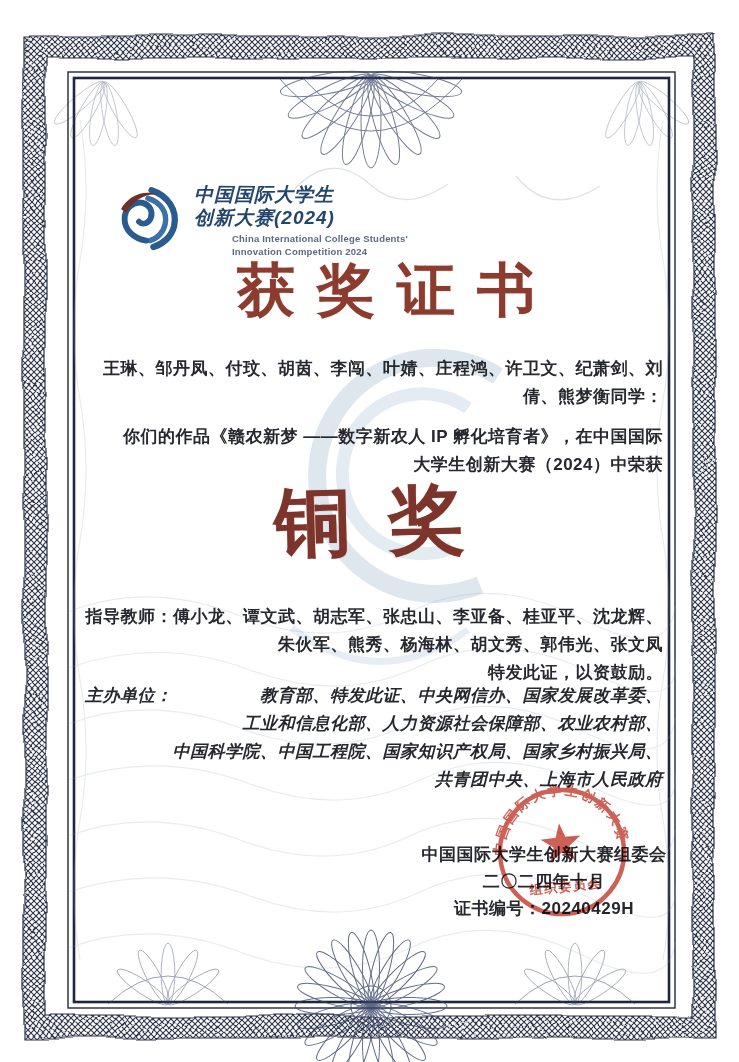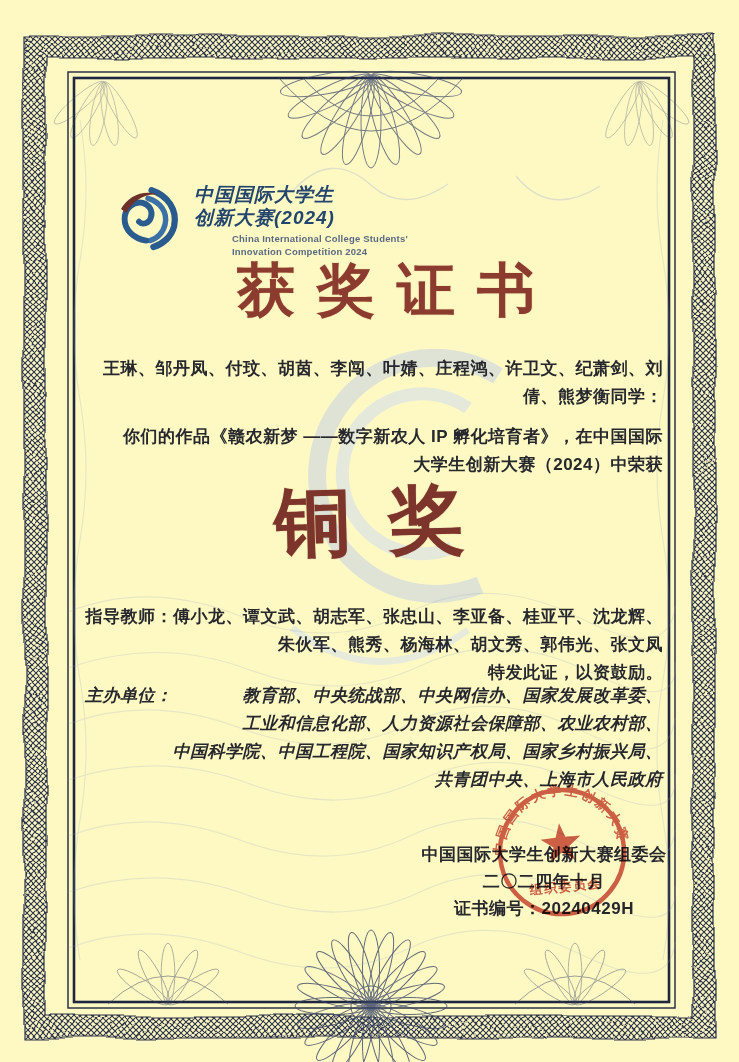--- a/index.html
+++ b/index.html
@@ -1,17 +1,17 @@
 <!DOCTYPE html>
 <html><head>
 <meta charset="utf-8">
 <style>
   html,body{margin:0;padding:0;background:#e7e9ec;}
   .page{
-    position:relative;width:739px;height:1062px;background:#fef9c3;
+    position:relative;width:739px;height:1062px;background:#ffffff;
     font-family:"Liberation Sans",sans-serif;overflow:hidden;
   }
   .deco{position:absolute;left:0;top:0;width:739px;height:1062px;pointer-events:none;}
   .txt{position:absolute;color:#26282e;font-size:17px;line-height:28px;font-weight:600;letter-spacing:.5px;text-align:right;}
 
   .logo{position:absolute;left:112px;top:183px;display:flex;align-items:flex-start;}
   .logo-mark{width:72px;height:72px;margin-right:10px;}
   .logo-cn{font-size:19px;line-height:23px;font-weight:800;font-style:italic;color:#24466e;letter-spacing:1px;}
   .logo-en{font-size:9.5px;line-height:12.5px;color:#5b6a83;margin-top:4px;font-weight:600;letter-spacing:.2px;margin-left:38px;}
 
@@ -190,21 +190,21 @@
   <p class="txt body-par">你们的作品《赣农新梦 ——数字新农人 IP 孵化培育者》，在中国国际大学生创新大赛（2024）中荣获</p>
 
   <div class="award">铜奖</div>
 
   <p class="txt advisors">指导教师：傅小龙、谭文武、胡志军、张忠山、李亚备、桂亚平、沈龙辉、朱伙军、熊秀、杨海林、胡文秀、郭伟光、张文凤</p>
   <p class="txt closing">特发此证，以资鼓励。</p>
 
   <div class="txt hosts">
     <span class="lbl">主办单位：</span>
     <span>
-      <div>教育部、中央统战部、中央网信办、国家发展改革委、</div>
+      <div>教育部、特发此证、中央网信办、国家发展改革委、</div>
       <div>工业和信息化部、人力资源社会保障部、农业农村部、</div>
       <div>中国科学院、中国工程院、国家知识产权局、国家乡村振兴局、</div>
       <div>共青团中央、上海市人民政府</div>
     </span>
   </div>
 
 
   <div class="txt footer">
     <div>中国国际大学生创新大赛组委会</div>
     <div>二〇二四年十月</div>

